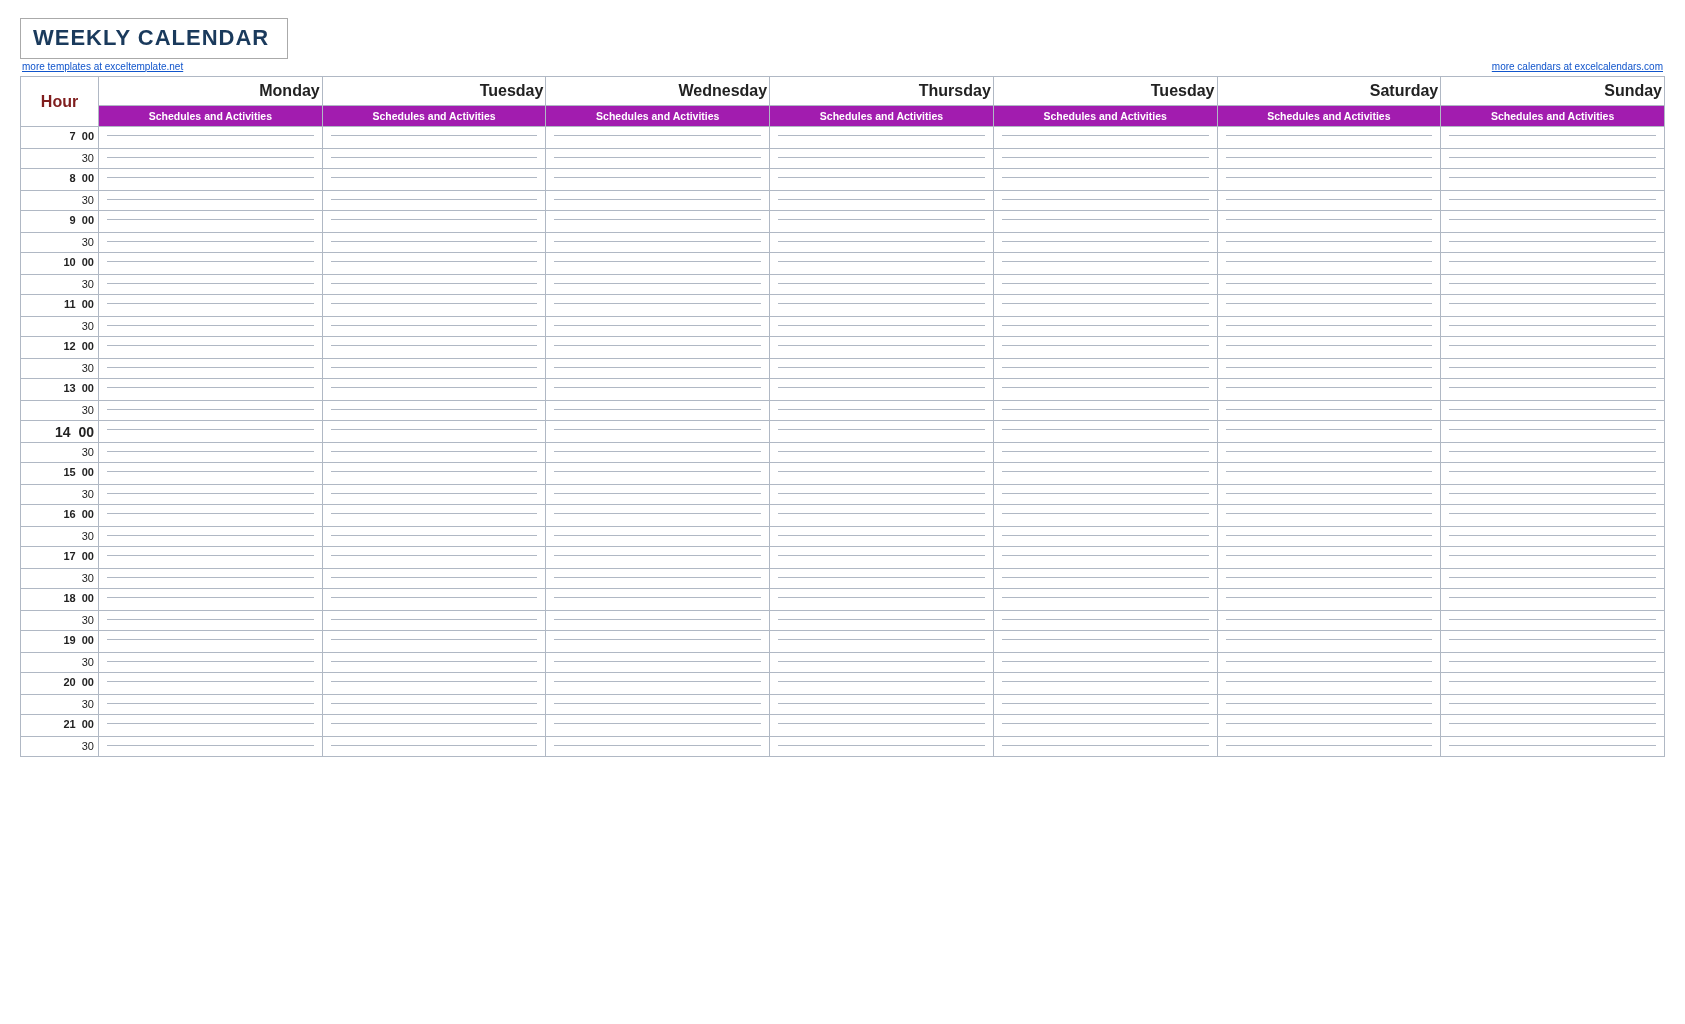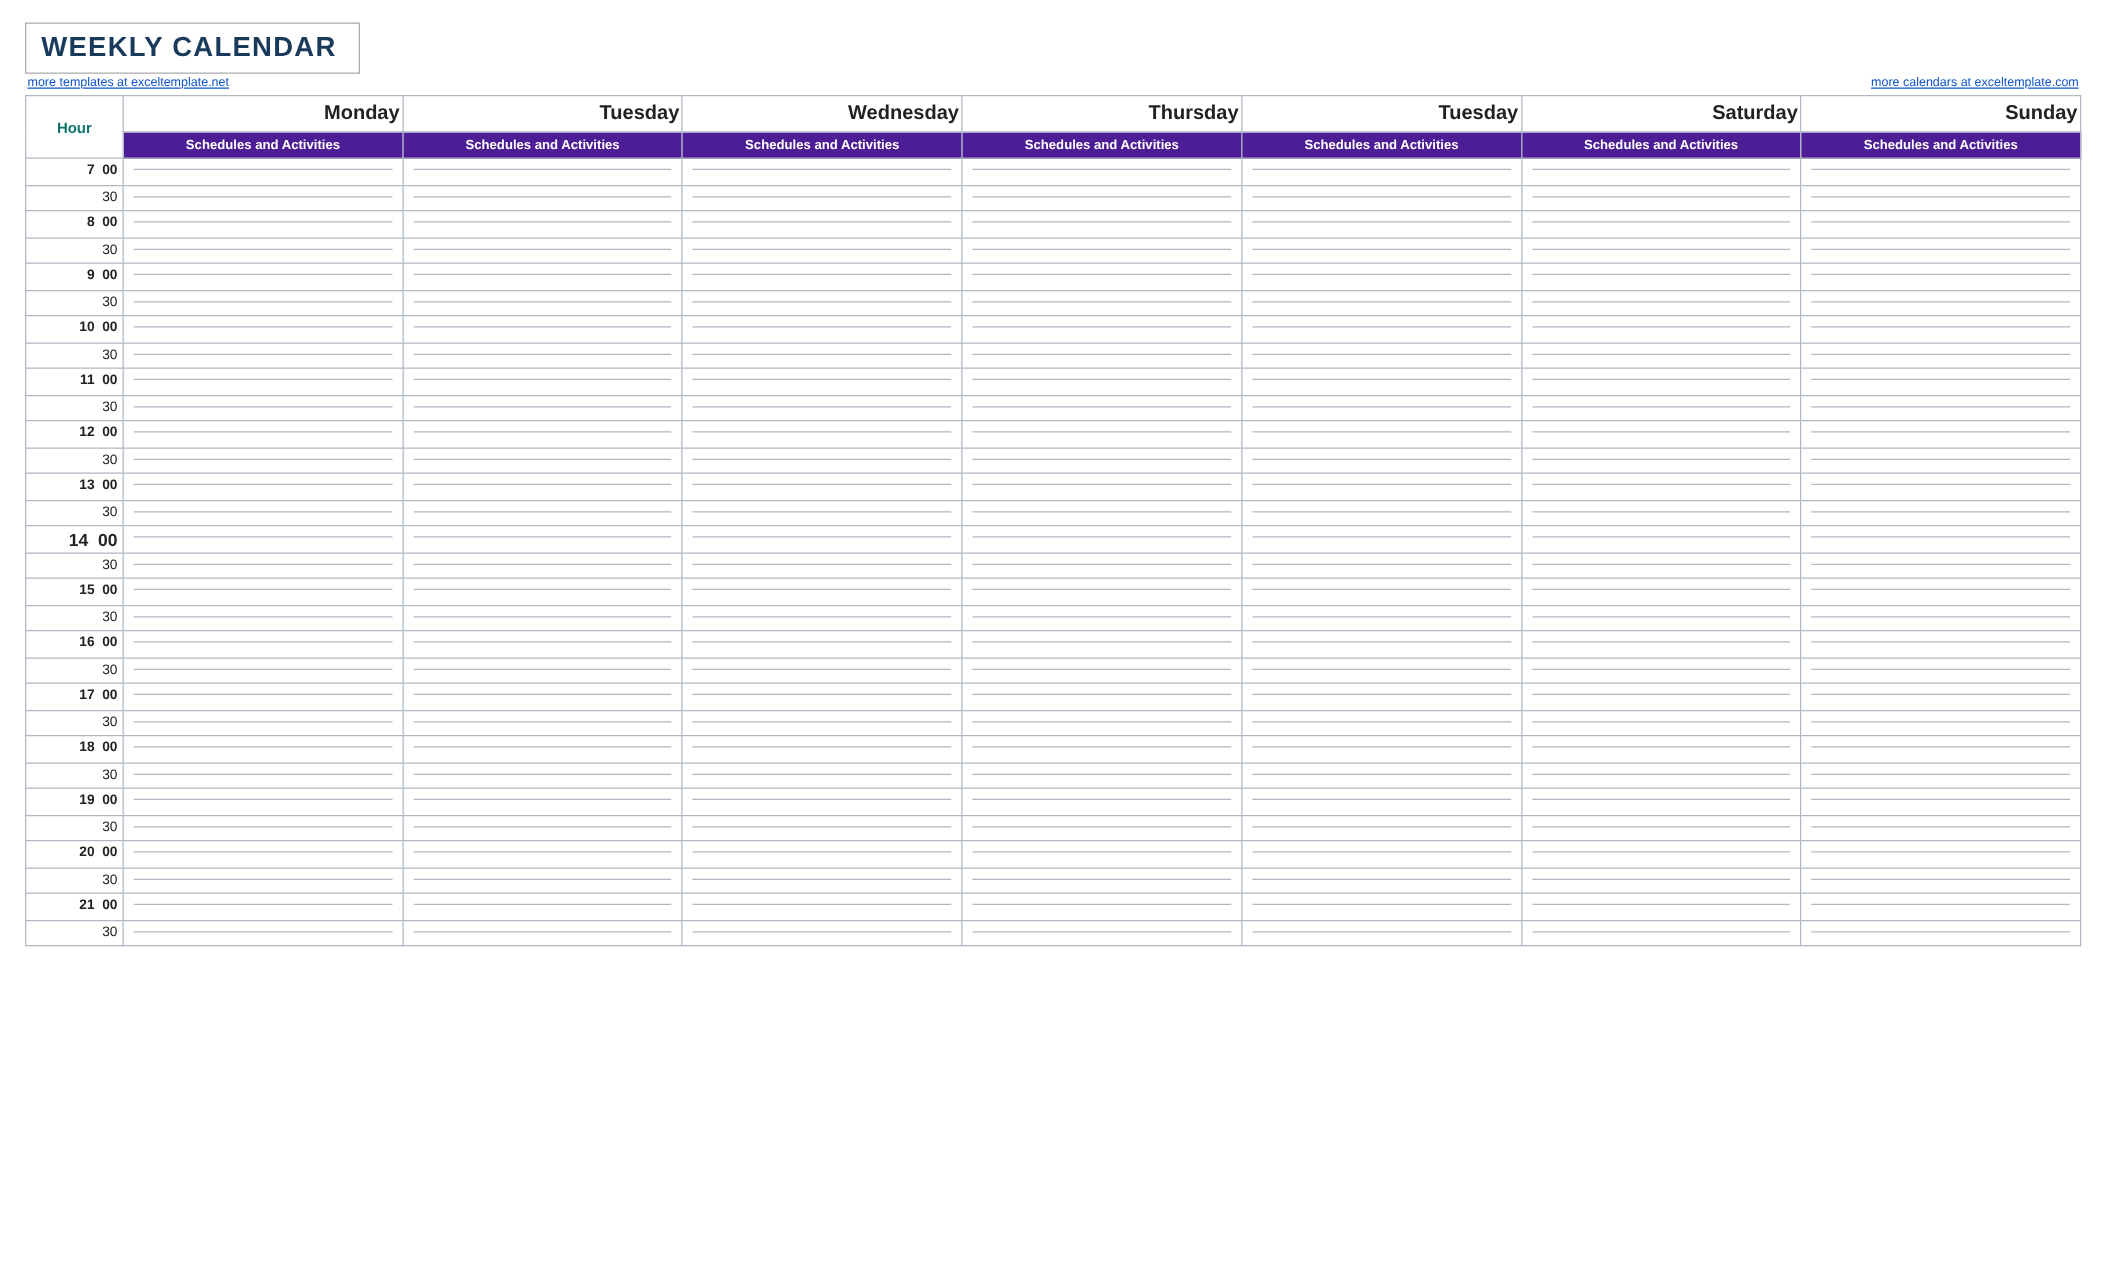--- a/index.html
+++ b/index.html
@@ -60,29 +60,29 @@
       font-weight: 700;
       font-size: 16px;
       color: #222;
       padding: 5px 2px;
       border-bottom: none;
     }
     .header-hour {
       background: #fff;
       text-align: center;
       font-weight: 700;
-      font-size: 12px;
-      color: #0f766e;
+      font-size: 16px;
+      color: #7f1d1d;
       padding: 5px 2px;
       vertical-align: middle;
       border: 1.5px solid #888;
     }
     
     .header-sched {
-      background: #4c1d95;
+      background: #a21caf;
       color: #fff;
       text-align: center;
       font-size: 10.5px;
       font-weight: 600;
       padding: 4px 2px;
       border-top: none;
     }
     
     .hour-label {
       text-align: right;
@@ -128,21 +128,21 @@
 <body>
 
 <div class="page-wrapper">
   <div class="title-row">
     <div class="title-box">
       <span class="title-text">WEEKLY CALENDAR</span>
     </div>
   </div>
   <div class="link-row">
     <a>more templates at exceltemplate.net</a>
-    <a>more calendars at exceltemplate.com</a>
+    <a>more calendars at excelcalendars.com</a>
   </div>
 
   <table class="cal-table">
     <thead>
       <tr>
         <th class="header-hour" rowspan="2">Hour</th>
         <th class="header-day">Monday</th>
         <th class="header-day">Tuesday</th>
         <th class="header-day">Wednesday</th>
         <th class="header-day">Thursday</th>

